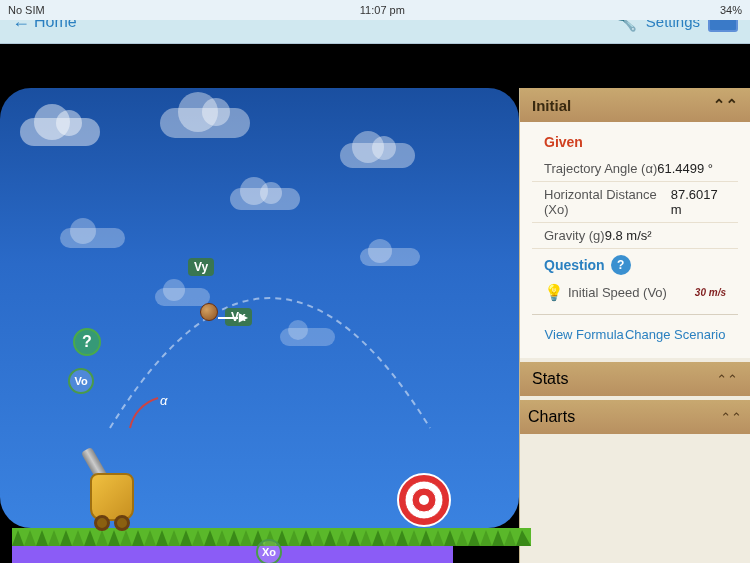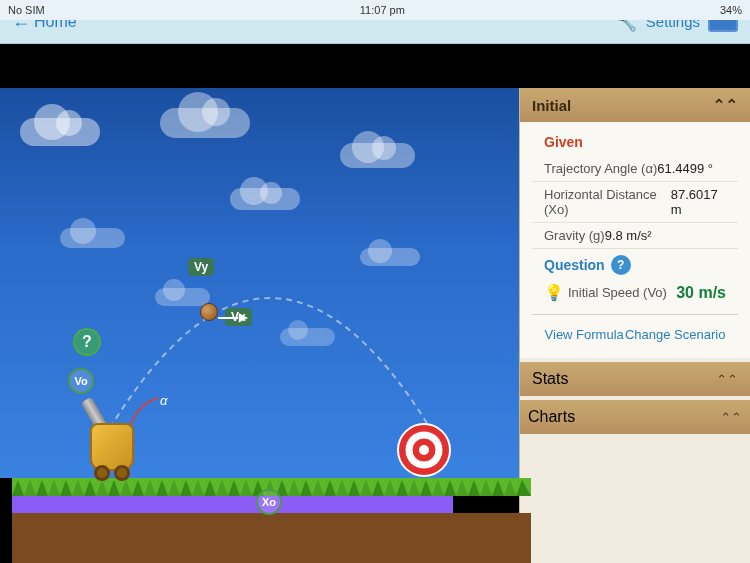--- a/index.html
+++ b/index.html
@@ -37,23 +37,24 @@
     #main {
       display: flex;
       width: 750px;
       height: 519px; 
       margin-top: 44px;
     }
 
     
     #sky {
       width: 519px;
-      height: 390px;
+      height: 440px;
       background: linear-gradient(180deg, #1a4fa0 0%, #2a6ac8 40%, #3a82e0 100%);
       position: relative;
+      border-radius: 31px;
     }
 
     
     #ground {
       width: 441px;
       height: 85px;
       background: #8b5cf6;
       position: relative;
       margin-left: 12px;
     }
@@ -205,21 +206,21 @@
 
     .question-row {
       display: flex;
       justify-content: space-between;
       align-items: center;
       padding: 4px 12px 8px;
       font-size: 13px;
     }
     .question-row .row-label { color: #555; display: flex; align-items: center; gap: 4px; }
     .bulb-icon { font-size: 16px; }
-    .answer-value { color: #15803d; font-weight: 700; font-size: 16px; }
+    .answer-value { color: #7f1d1d; font-weight: 700; font-size: 10px; font-style: italic; }
 
     .divider { height: 1px; background: #d8d0c0; margin: 4px 0; }
 
     .link-row {
       display: flex;
       justify-content: space-around;
       padding: 8px 12px;
     }
     .panel-link {
       color: #2a80c0;

